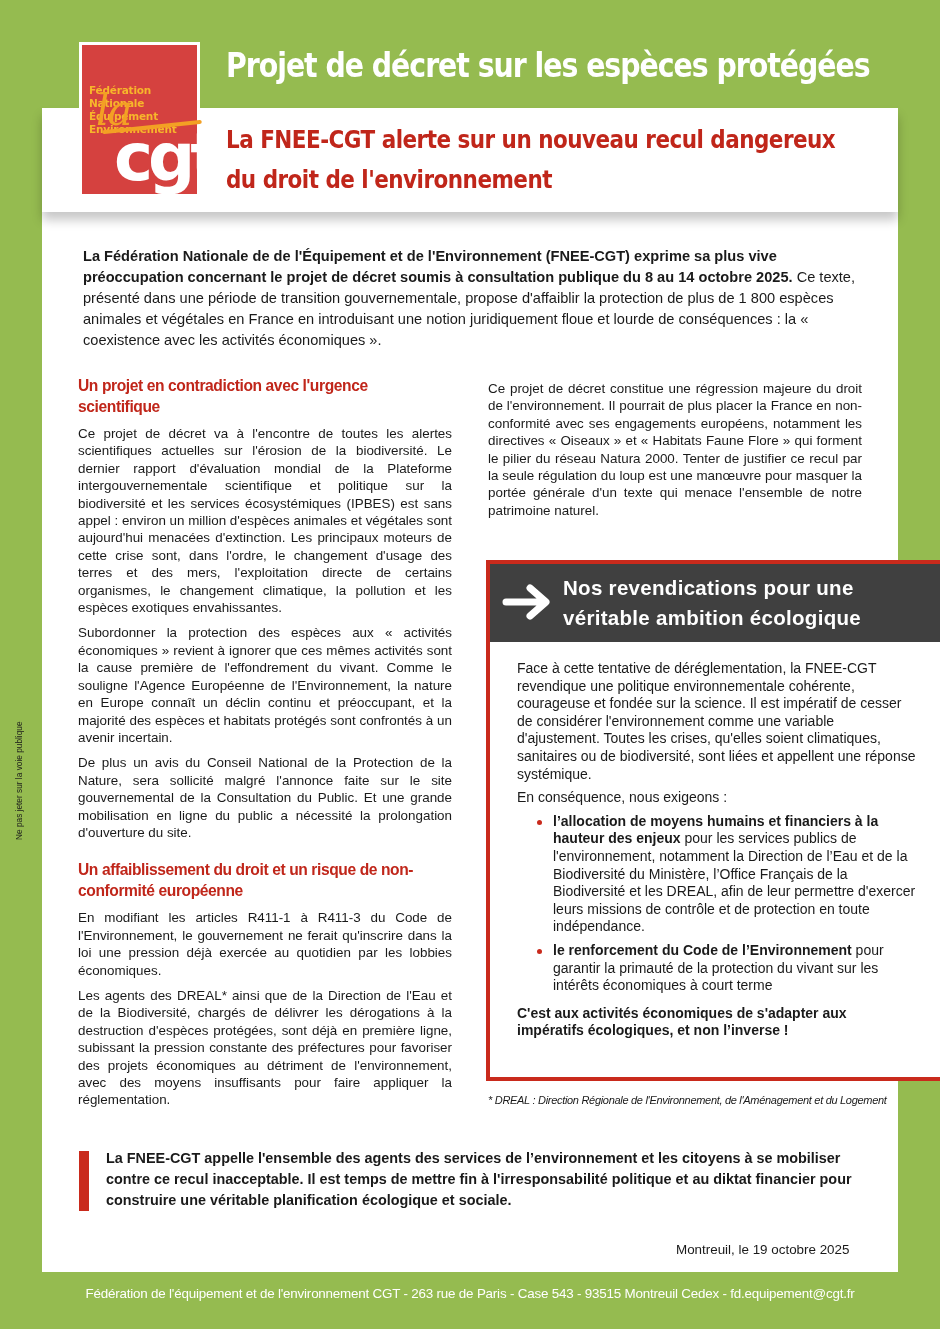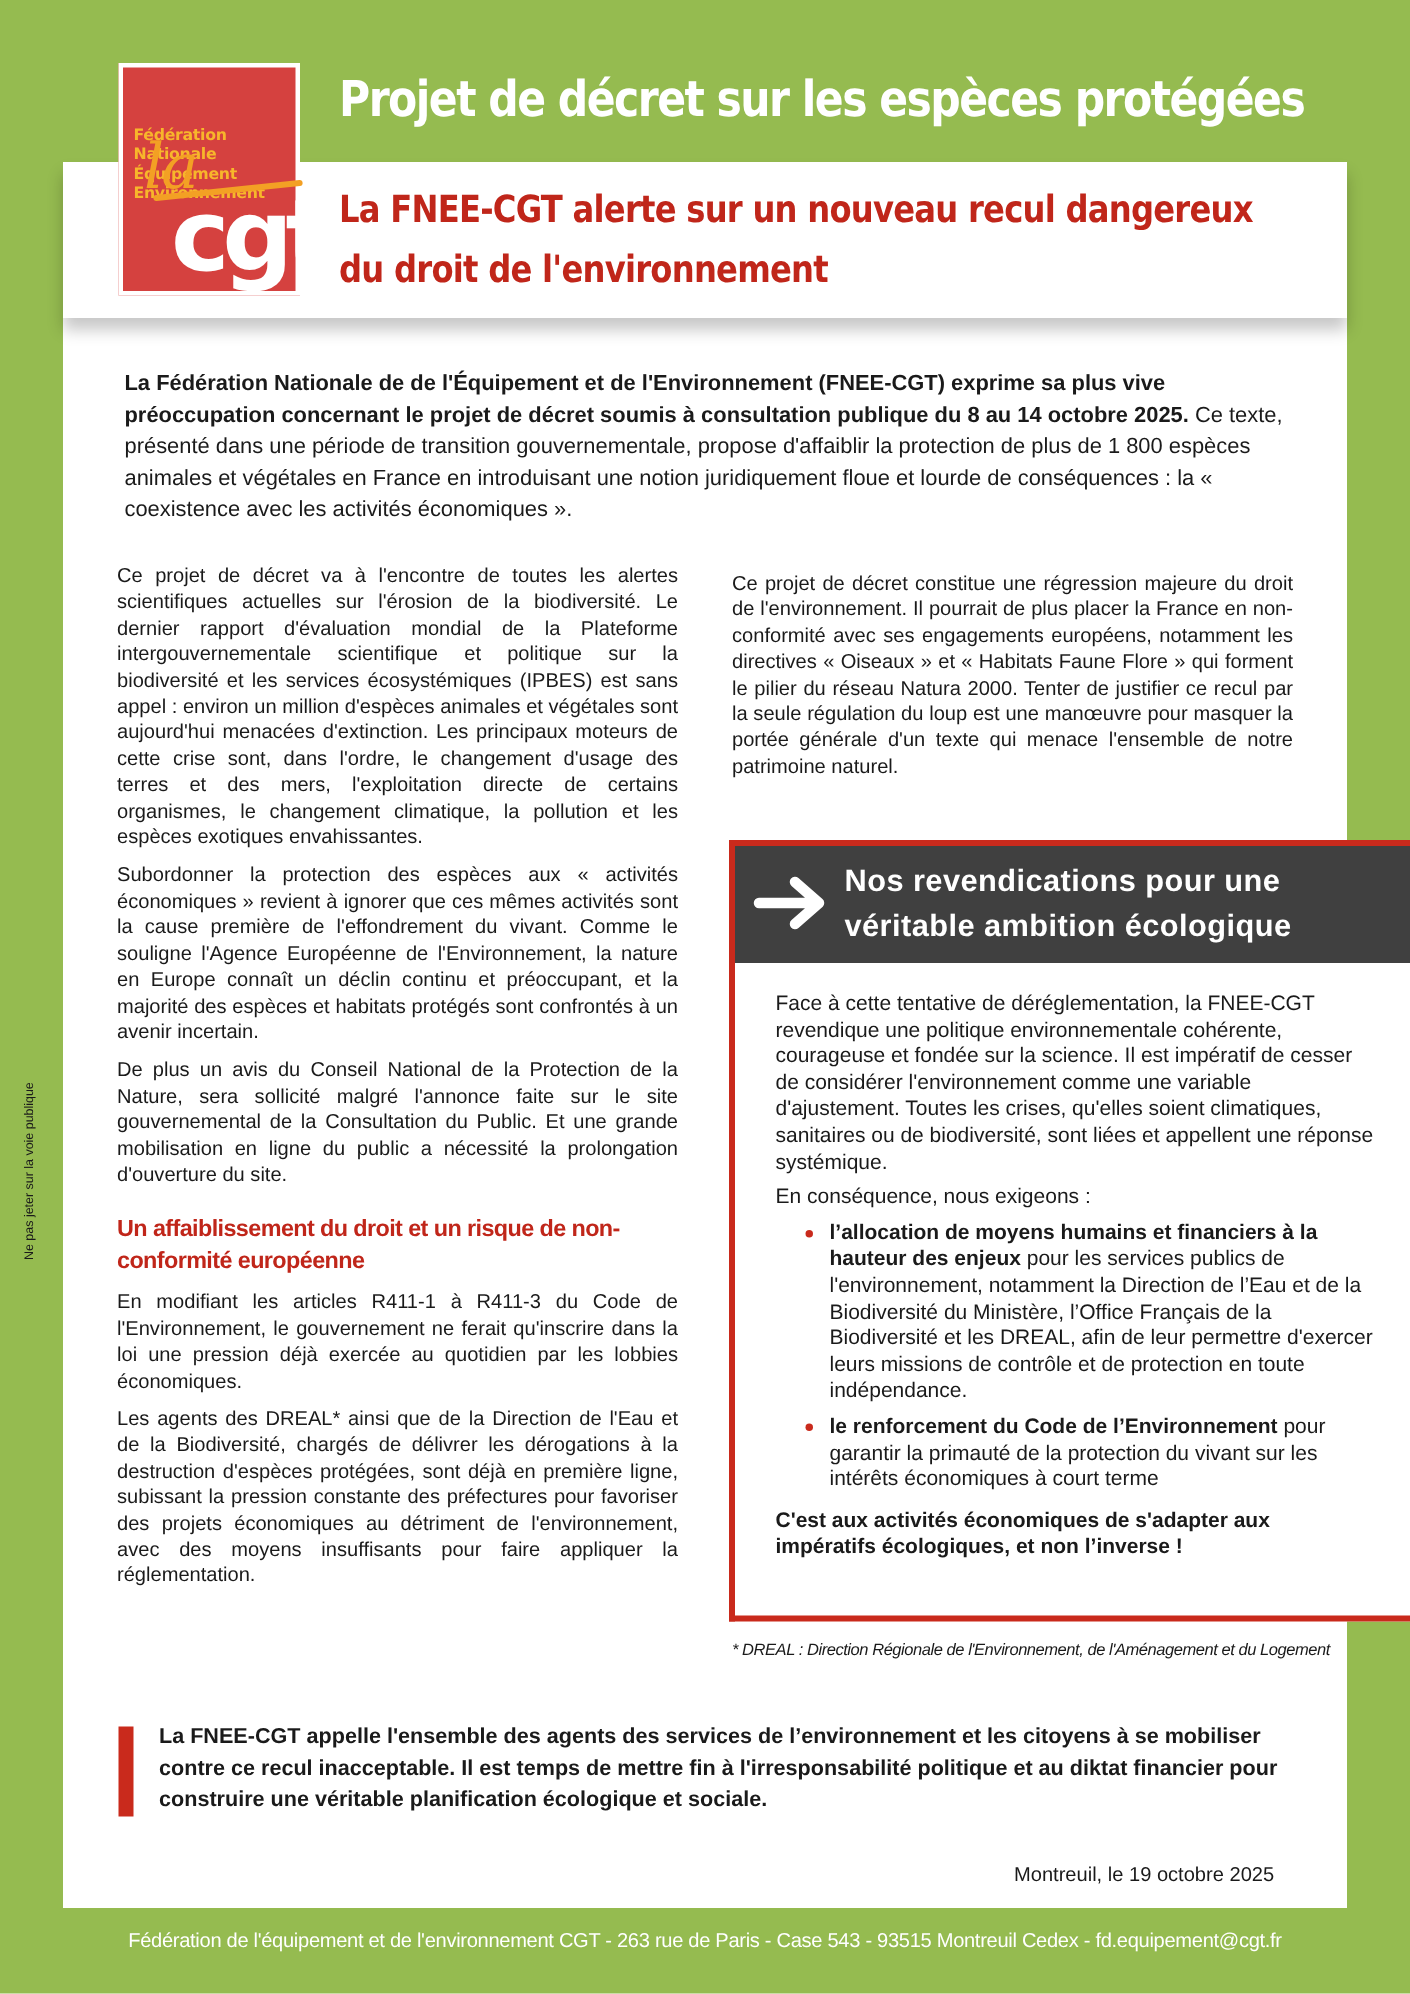--- a/index.html
+++ b/index.html
@@ -152,20 +152,21 @@
   <div class="logo-swoosh"></div>
   <div class="logo-cgt">cgt</div>
 </div>
 
 <div class="intro">
   <b>La Fédération Nationale de de l'Équipement et de l'Environnement (FNEE-CGT) exprime sa plus vive préoccupation concernant le projet de décret soumis à consultation publique du 8 au 14 octobre 2025.</b>
   <span>Ce texte, présenté dans une période de transition gouvernementale, propose d'affaiblir la protection de plus de 1 800 espèces animales et végétales en France en introduisant une notion juridiquement floue et lourde de conséquences : la « coexistence avec les activités économiques ».</span>
 </div>
 
 <div class="col-left">
+  <h2 class="section-heading">Un projet en contradiction avec l'urgence scientifique</h2>
   <p>Ce projet de décret va à l'encontre de toutes les alertes scientifiques actuelles sur l'érosion de la biodiversité. Le dernier rapport d'évaluation mondial de la Plateforme intergouvernementale scientifique et politique sur la biodiversité et les services écosystémiques (IPBES) est sans appel : environ un million d'espèces animales et végétales sont aujourd'hui menacées d'extinction. Les principaux moteurs de cette crise sont, dans l'ordre, le changement d'usage des terres et des mers, l'exploitation directe de certains organismes, le changement climatique, la pollution et les espèces exotiques envahissantes.</p>
   <p>Subordonner la protection des espèces aux « activités économiques » revient à ignorer que ces mêmes activités sont la cause première de l'effondrement du vivant. Comme le souligne l'Agence Européenne de l'Environnement, la nature en Europe connaît un déclin continu et préoccupant, et la majorité des espèces et habitats protégés sont confrontés à un avenir incertain.</p>
   <p>De plus un avis du Conseil National de la Protection de la Nature, sera sollicité malgré l'annonce faite sur le site gouvernemental de la Consultation du Public. Et une grande mobilisation en ligne du public a nécessité la prolongation d'ouverture du site.</p>
   <h2 class="section-heading" style="margin-top:18px">Un affaiblissement du droit et un risque de non-conformité européenne</h2>
   <p>En modifiant les articles R411-1 à R411-3 du Code de l'Environnement, le gouvernement ne ferait qu'inscrire dans la loi une pression déjà exercée au quotidien par les lobbies économiques.</p>
   <p>Les agents des DREAL* ainsi que de la Direction de l'Eau et de la Biodiversité, chargés de délivrer les dérogations à la destruction d'espèces protégées, sont déjà en première ligne, subissant la pression constante des préfectures pour favoriser des projets économiques au détriment de l'environnement, avec des moyens insuffisants pour faire appliquer la réglementation.</p>
 </div>
 
 <div class="col-right">
   <p>Ce projet de décret constitue une régression majeure du droit de l'environnement. Il pourrait de plus placer la France en non-conformité avec ses engagements européens, notamment les directives « Oiseaux » et « Habitats Faune Flore » qui forment le pilier du réseau Natura 2000. Tenter de justifier ce recul par la seule régulation du loup est une manœuvre pour masquer la portée générale d'un texte qui menace l'ensemble de notre patrimoine naturel.</p>

